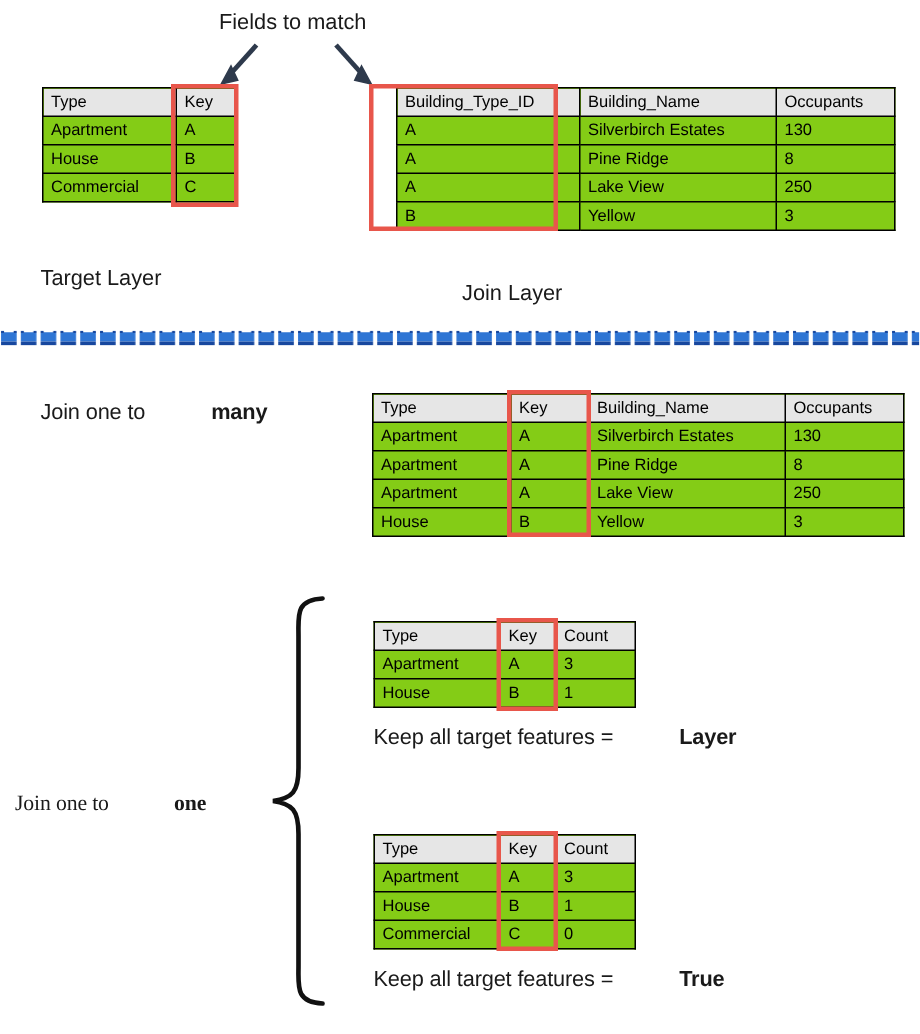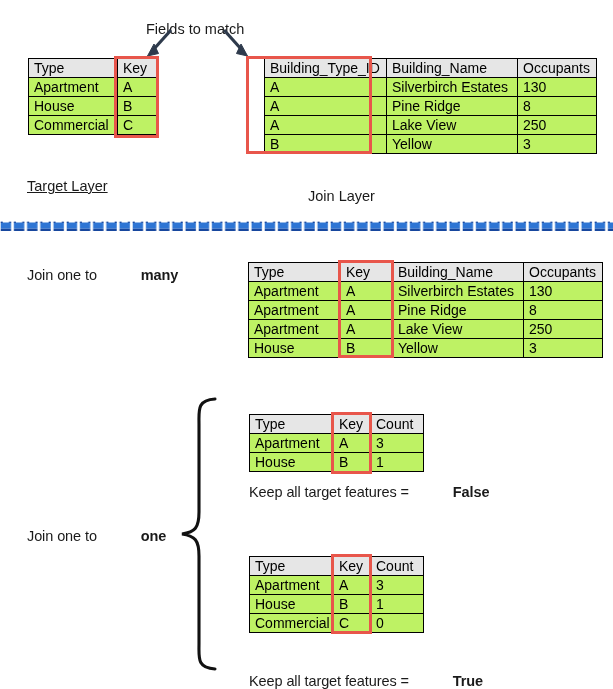--- a/index.html
+++ b/index.html
@@ -37,22 +37,22 @@
   .title-text {
     font-size: 14.5px;
     color: #1a1a1a;
     white-space: nowrap;
   }
 
   
   table.dt {
     border-collapse: collapse;
     table-layout: fixed;
-    font-size: 14px;
-    background: #bef264;
+    font-size: 11px;
+    background: #84cc16;
   }
   table.dt td, table.dt th {
     border: 1px solid #000000;
     padding: 1px 0 1px 5px;
     text-align: left;
     font-weight: normal;
     height: 17px;
     line-height: 16px;
     vertical-align: middle;
     overflow: hidden;
@@ -80,21 +80,21 @@
     position: absolute;
     overflow: hidden;
   }
 
   
   .brace-svg { position: absolute; overflow: visible; }
 </style>
 </head>
 <body>
 
-<div class="abs title-text" style="left:146px; top:21px;text-align:right;">Fields to match</div>
+<div class="abs title-text" style="left:146px; top:7px;text-align:right;">Fields to match</div>
 
 <svg class="arrow-svg" style="left:142px; top:27px;" width="36" height="32" viewBox="0 0 36 32">
   <g stroke="#2e3a4c" fill="#2e3a4c">
     <line x1="29" y1="3" x2="11.5" y2="22.5" stroke-width="3.2" stroke-linecap="butt"></line>
     <polygon points="5.5,29 16.5,26.5 12,17"></polygon>
   </g>
 </svg>
 
 <svg class="arrow-svg" style="left:219px; top:27px;" width="36" height="32" viewBox="0 0 36 32">
   <g stroke="#2e3a4c" fill="#2e3a4c">
@@ -166,21 +166,21 @@
       <tr>
         <td>B</td>
         <td>Yellow</td>
         <td>3</td>
       </tr>
     </tbody>
   </table>
 </div>
 <div class="hl" style="left:246px; top:56px; width:126px; height:98px;"></div>
 
-<div class="abs caption" style="left:27px; top:178px;text-decoration:underline;">Target Layer</div>
+<div class="abs caption" style="left:27px; top:178px;">Target Layer</div>
 <div class="abs caption" style="left:308px; top:188px;">Join Layer</div>
 
 <div class="divider" style="left:0px; top:219px; width:613px; height:12px;">
   <svg width="613" height="12" viewBox="0 0 613 12">
     <defs>
       <pattern id="dashpat" x="0" y="0" width="13.2" height="12" patternUnits="userSpaceOnUse">
         <rect x="0.7" y="1.5" width="10.4" height="6.2" fill="#2e75d4"></rect>
         <rect x="0.7" y="7.7" width="10.4" height="2.4" fill="#17479e"></rect>
         <rect x="0.7" y="0.6" width="2.0" height="1.4" fill="#17479e"></rect>
         <rect x="9.1" y="0.6" width="2.0" height="1.4" fill="#17479e"></rect>
@@ -243,21 +243,21 @@
 <svg class="brace-svg" style="left:175px; top:396px;" width="46" height="276" viewBox="0 0 46 276">
   <path d="M 40 3
            C 22 4, 24 14, 24 28
            L 24 116
            C 24 132, 20 136, 7 138
            C 20 140, 24 144, 24 160
            L 24 248
            C 24 262, 22 272, 40 273" fill="none" stroke="#111111" stroke-width="3.1" stroke-linecap="round"></path>
 </svg>
 
-<div class="abs label" style="left:27px; top:528px;">
+<div class="abs label" style="left:10px; top:528px;font-family:Liberation Serif, serif;">
   <span>Join one to </span><b>one</b>
 </div>
 
 <div class="abs" style="left:249px; top:414px;">
   <table class="dt">
     <colgroup>
         <col style="width:84px">
         <col style="width:37px">
         <col style="width:53px">
       </colgroup>
@@ -278,21 +278,21 @@
         <td>House</td>
         <td>B</td>
         <td>1</td>
       </tr>
     </tbody>
   </table>
 </div>
 <div class="hl" style="left:331px; top:412px; width:41px; height:62px;"></div>
 
 <div class="abs label" style="left:249px; top:484px;">
-  <span>Keep all target features = </span><b>False</b>
+  <span>Keep all target features = </span><b>Layer</b>
 </div>
 
 <div class="abs" style="left:249px; top:556px;">
   <table class="dt">
     <colgroup>
         <col style="width:84px">
         <col style="width:37px">
         <col style="width:53px">
       </colgroup>
     <thead>
@@ -316,15 +316,15 @@
       <tr>
         <td>Commercial</td>
         <td>C</td>
         <td>0</td>
       </tr>
     </tbody>
   </table>
 </div>
 <div class="hl" style="left:331px; top:554px; width:41px; height:80px;"></div>
 
-<div class="abs label" style="left:249px; top:645px;margin-top:28px;">
+<div class="abs label" style="left:249px; top:645px;">
   <span>Keep all target features = </span><b>True</b>
 </div>
 
 </body></html>

